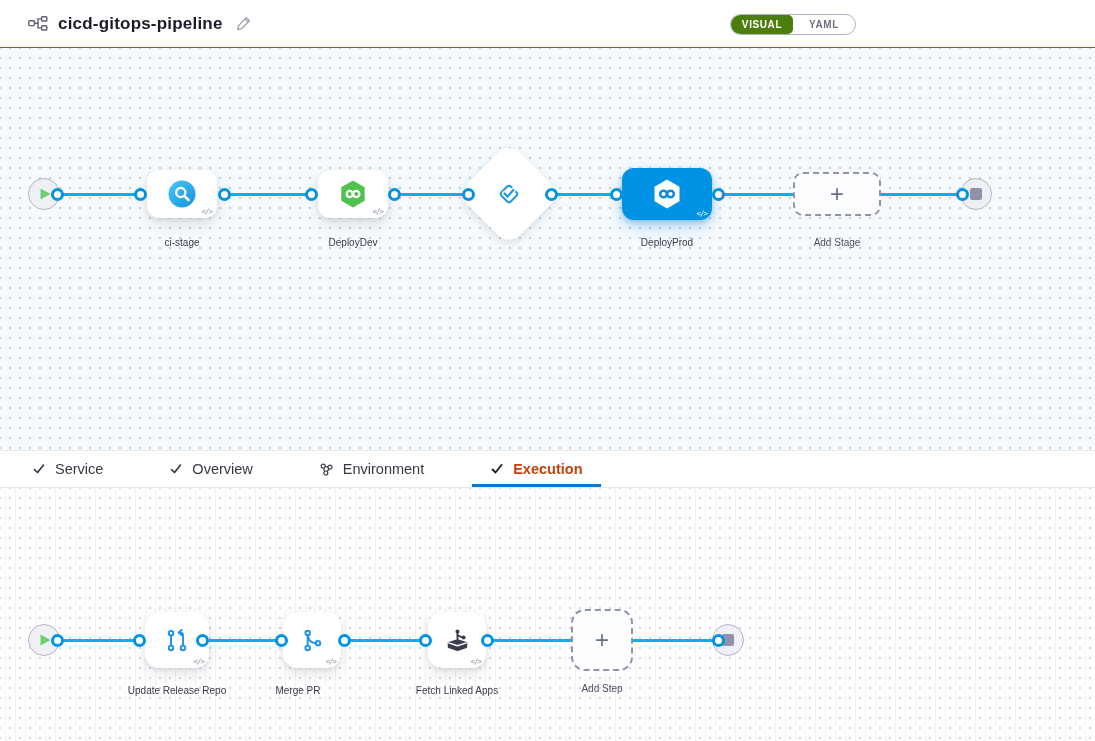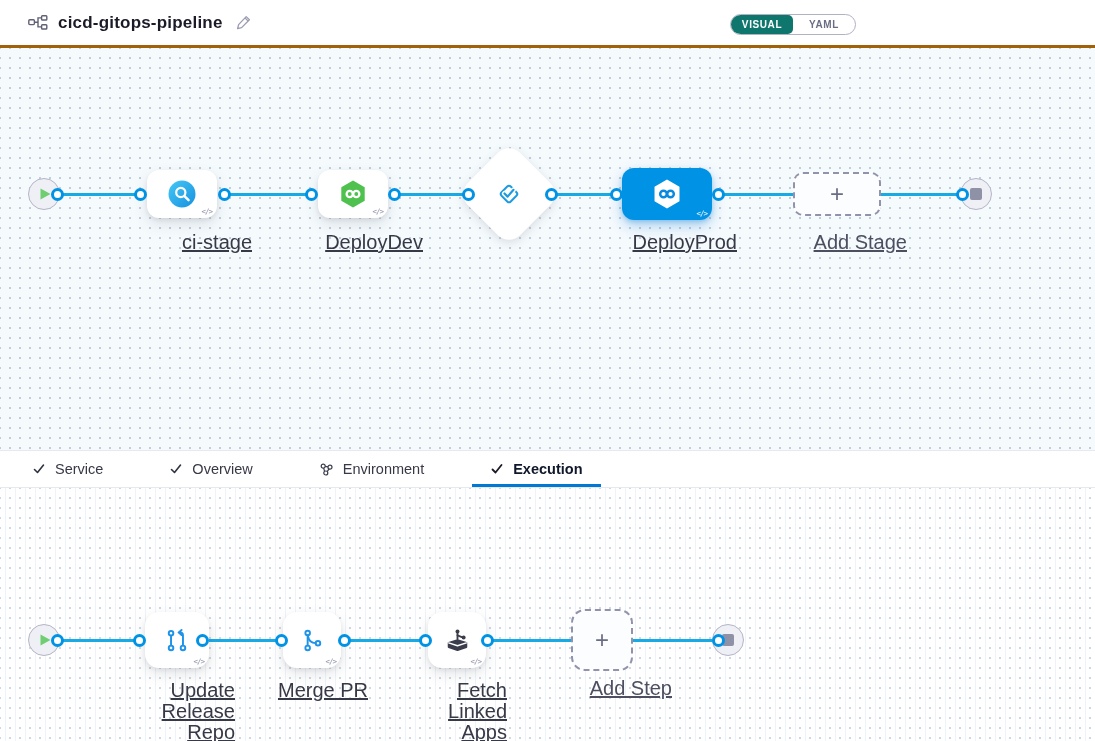--- a/index.html
+++ b/index.html
@@ -1,31 +1,31 @@
 <!DOCTYPE html>
 <html><head>
 <meta charset="utf-8">
 <style>
   * { margin:0; padding:0; box-sizing:border-box; }
   html,body { width:1095px; height:741px; overflow:hidden; }
   body { font-family:"Liberation Sans", sans-serif; background:#fff; position:relative; }
 
   
   .header { position:absolute; left:0; top:0; width:1095px; height:48px; background:#fff;
-            border-bottom:3px solid #a16207; display:flex; align-items:center; z-index:10; }
+            border-bottom:1px solid #a16207; display:flex; align-items:center; z-index:10; }
   .header .pipe-icon { margin-left:28px; display:flex; align-items:center; }
   .header h1 { font-size:17px; font-weight:bold; color:#1b1b28; margin-left:10px; letter-spacing:.2px; }
   .header .edit { margin-left:12px; display:flex; align-items:center; cursor:pointer; }
 
   .mode-toggle { position:absolute; left:730px; top:14px; width:126px; height:21px;
                  border:1px solid #b0b1c3; border-radius:11px; background:#fff;
                  display:flex; align-items:center; overflow:hidden; }
   .mode-toggle .seg { flex:1; height:100%; display:flex; align-items:center; justify-content:center;
                       font-size:10px; font-weight:bold; letter-spacing:.6px; cursor:pointer; }
-  .mode-toggle .seg.sel { background:#0f766e; color:#fff; border-radius:5px; }
+  .mode-toggle .seg.sel { background:#4d7c0f; color:#fff; border-radius:5px; }
   .mode-toggle .seg.unsel { color:#6b6d85; }
 
   
   .canvas-top { position:absolute; left:0; top:48px; width:1095px; height:402px;
     background-color:#f5fafd;
     background-image:radial-gradient(circle, #c3cdd9 0.9px, transparent 1.1px);
     background-size:10px 10px; background-position:5px 5px; }
   .canvas-bottom { position:absolute; left:0; top:488px; width:1095px; height:253px;
     background-color:#ffffff;
     background-image:
@@ -53,31 +53,31 @@
   .diamond { position:absolute; width:74px; height:74px; background:#fff; border-radius:16px;
              transform:rotate(45deg); z-index:3; cursor:pointer;
              box-shadow:2px 2px 10px rgba(96,97,112,.18); }
   .diamond .inner { width:100%; height:100%; transform:rotate(-45deg);
                     display:flex; align-items:center; justify-content:center; }
 
   .add-node { position:absolute; background:#fbfdff; border:2px dashed #9293ab; border-radius:10px;
               display:flex; align-items:center; justify-content:center; z-index:3; cursor:pointer; }
   .add-node .plus { font-size:24px; font-weight:300; color:#6b6d85; line-height:1; }
 
-  .node-label { position:absolute; text-align:right; font-size:20px; color:#383946;
-                line-height:21px; z-index:2; overflow-wrap:anywhere;text-decoration:underline; }
+  .node-label { position:absolute; text-align:center; font-size:10px; color:#383946;
+                line-height:21px; z-index:2; overflow-wrap:anywhere; }
   .node-label.dim { color:#4d4f60; }
 
   
   .tabbar { position:absolute; left:0; top:450px; width:1095px; height:38px; background:#fff;
             border-top:1px solid #e8e8ef; border-bottom:1px solid #e8e8ef;
             display:flex; align-items:stretch; padding-left:20px; z-index:10; }
   .tab { display:flex; align-items:center; gap:9px; padding:0 12px; margin-right:42px;
          font-size:14.5px; color:#383946; cursor:pointer; position:relative; }
-  .tab.active { font-weight:bold; color:#0f172a; }
+  .tab.active { font-weight:bold; color:#c2410c; }
   .tab.active::after { content:""; position:absolute; left:-6px; right:-6px; bottom:0;
                        height:3px; background:#0278d5; }
   .tab svg { flex:none; }
 </style>
 </head>
 <body>
 
 <div class="header">
   <span class="pipe-icon">
     <svg width="20" height="15" viewBox="0 0 20 15" fill="none" stroke="#5f6175" stroke-width="1.4">

